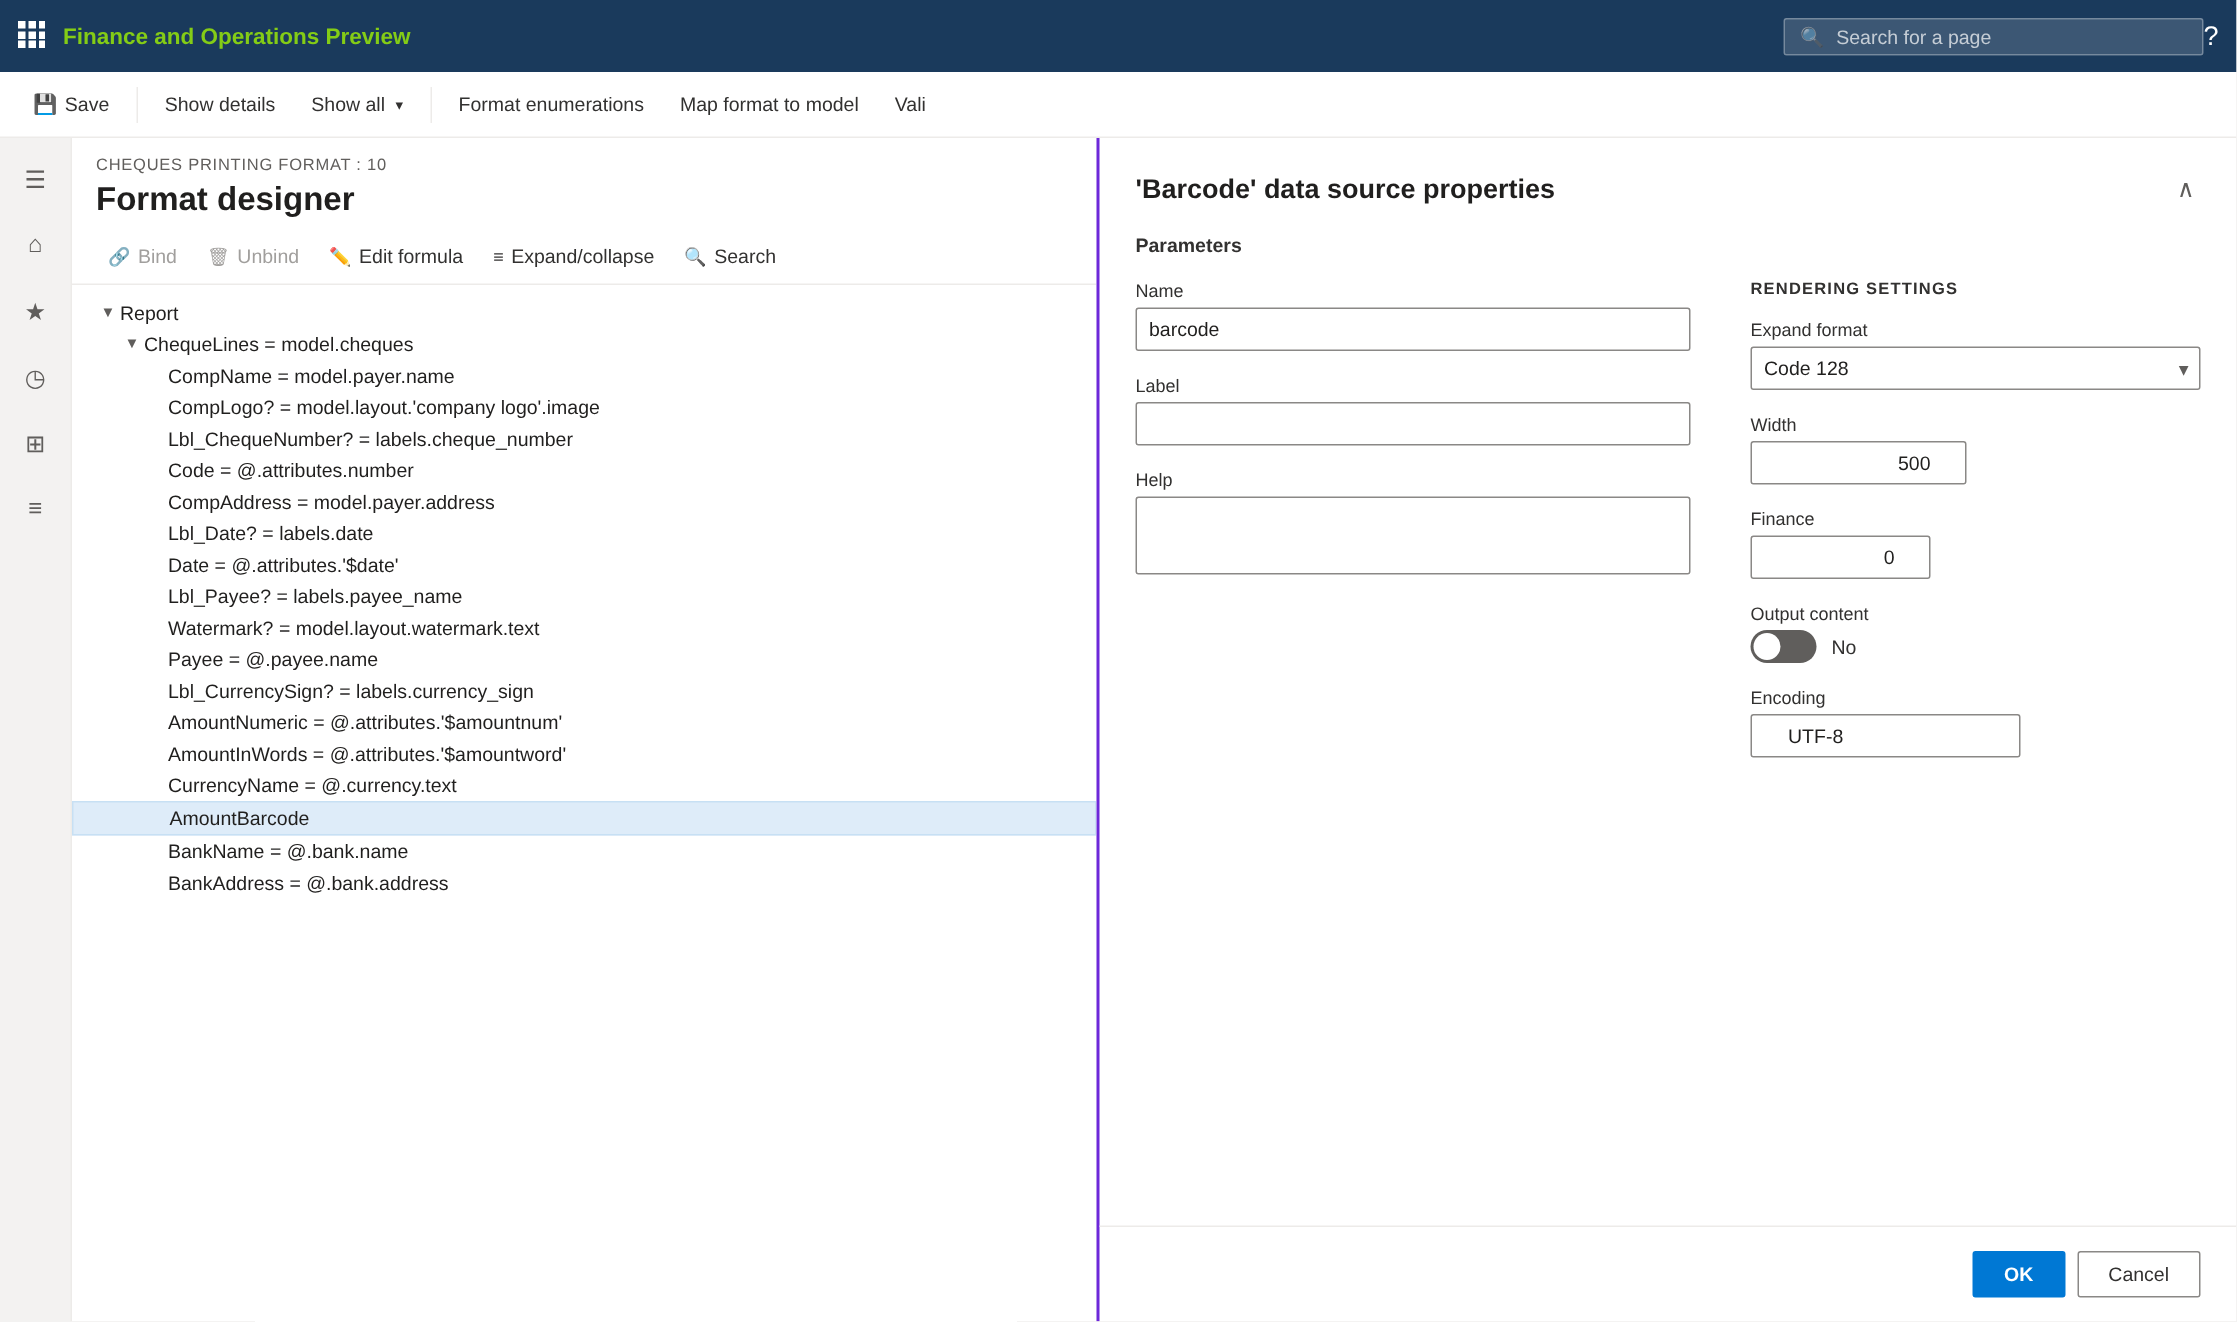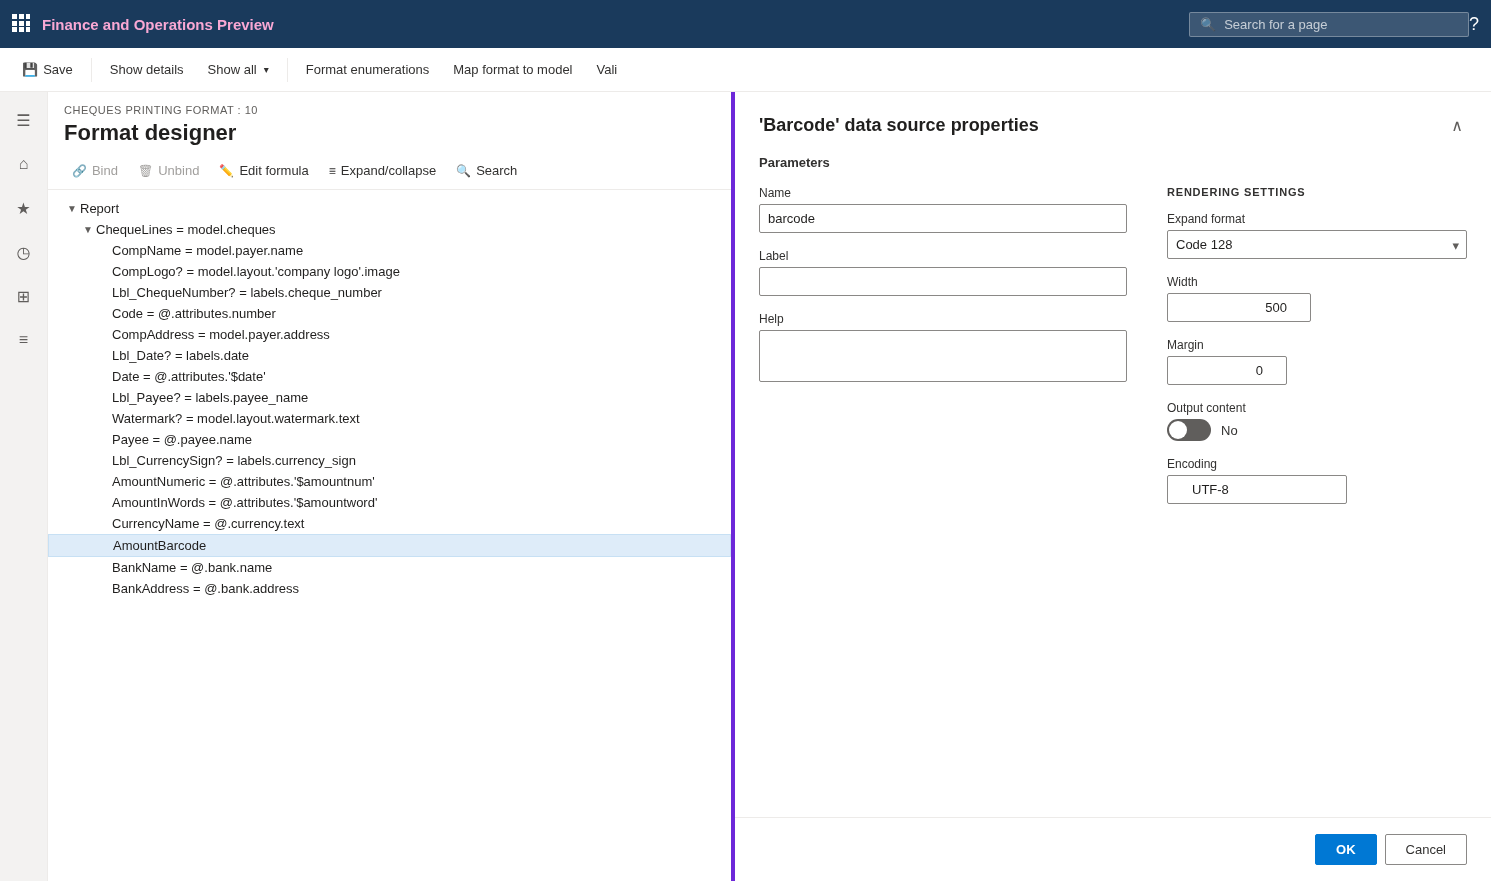--- a/index.html
+++ b/index.html
@@ -9,21 +9,21 @@
     .top-nav {
       background: #1a3a5c;
       height: 48px;
       display: flex;
       align-items: center;
       padding: 0 12px;
       color: white;
       flex-shrink: 0;
     }
     .top-nav .grid-icon { margin-right: 12px; cursor: pointer; }
-    .top-nav .app-title { font-size: 15px; font-weight: 600; color: #f9a8d4; flex: 1; }
+    .top-nav .app-title { font-size: 15px; font-weight: 600; color: #84cc16; flex: 1; }
     .top-nav .search-bar {
       background: rgba(255,255,255,0.15);
       border: 1px solid rgba(255,255,255,0.3);
       border-radius: 2px;
       display: flex;
       align-items: center;
       padding: 4px 10px;
       width: 280px;
       color: rgba(255,255,255,0.8);
       font-size: 13px;
@@ -157,21 +157,21 @@
     }
     .tree-item.selected { background: #deecf9; border: 1px solid #c7e0f4; }
     .tree-item .indent { display: inline-block; }
     .tree-item .toggle { width: 16px; display: inline-flex; align-items: center; justify-content: center; font-size: 10px; color: #605e5c; }
     .tree-item .item-label { flex: 1; }
 
     
     .right-panel {
       width: 760px;
       background: white;
-      border-left: 4px solid #6d28d9;
+      border-left: 2px solid #6d28d9;
       display: flex;
       flex-direction: column;
       flex-shrink: 0;
     }
     .right-panel-header {
       padding: 20px 24px 16px 24px;
       display: flex;
       align-items: center;
       justify-content: space-between;
       flex-shrink: 0;
@@ -574,21 +574,21 @@
           </div>
 
           <div class="two-col form-group">
             <div>
               <label class="form-label">Width</label>
               <input class="form-input" type="number" value="500" style="text-align: right;">
             </div>
           </div>
 
           <div class="form-group">
-            <label class="form-label">Margin</label>
+            <label class="form-label">Finance</label>
             <input class="form-input" type="number" value="0" style="text-align: right; width: 120px;">
           </div>
 
           <div class="form-group">
             <label class="form-label">Output content</label>
             <div class="toggle-row">
               <div class="toggle-switch">
                 <div class="knob"></div>
               </div>
               <span class="toggle-label">No</span>

